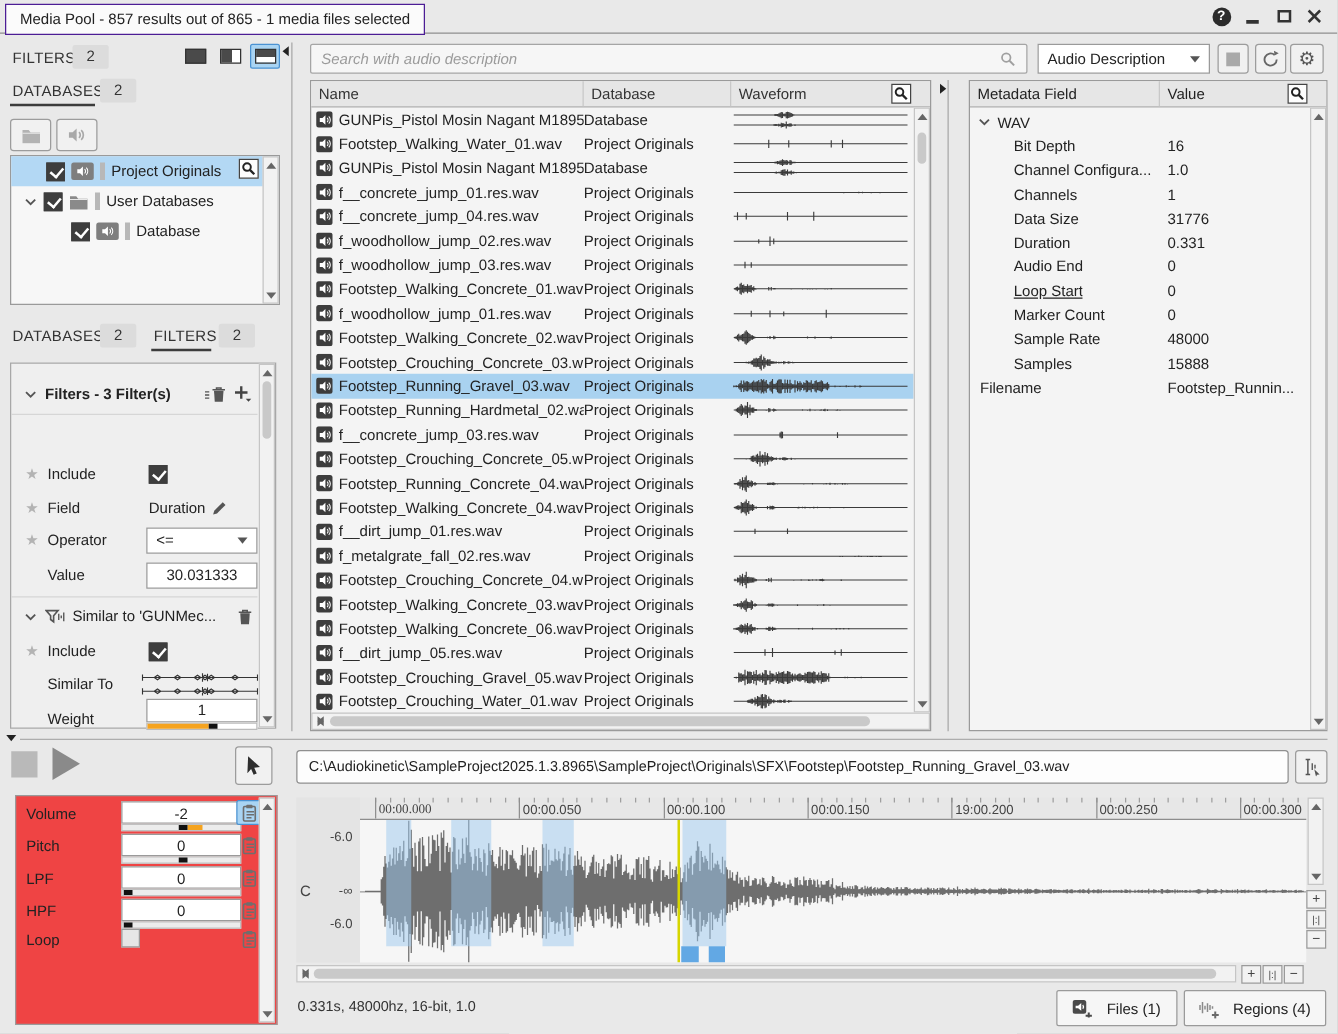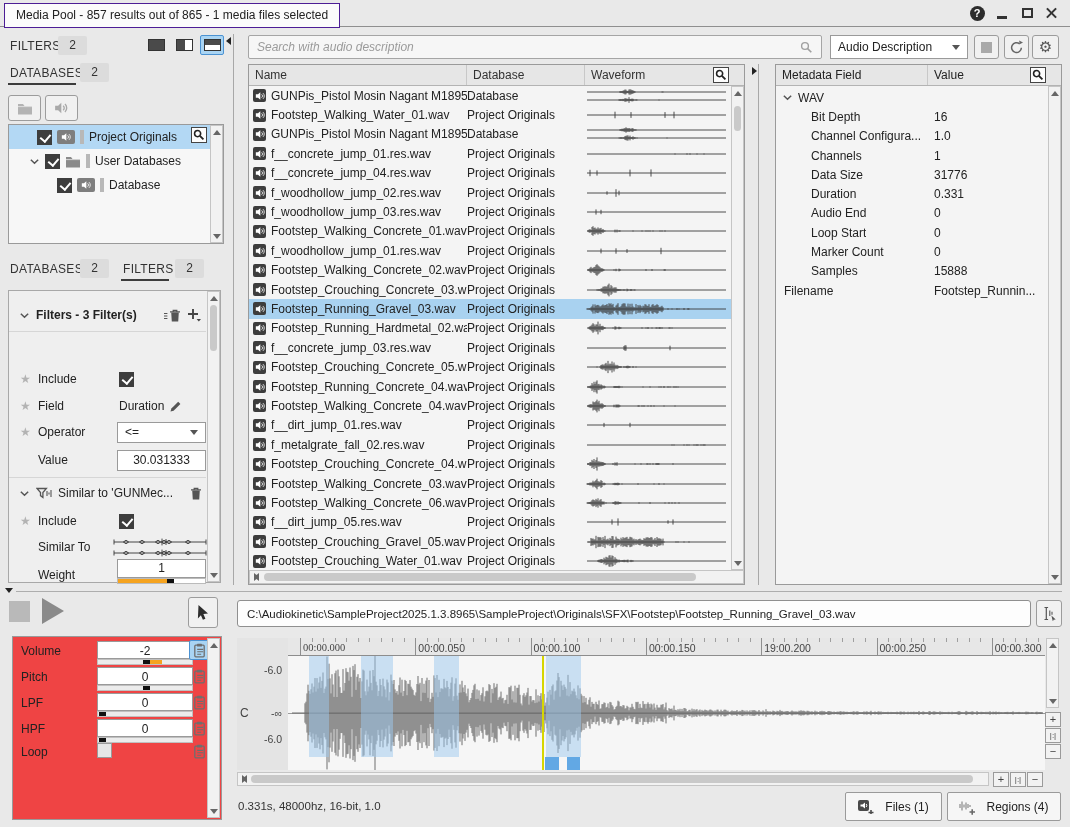--- a/index.html
+++ b/index.html
@@ -159,21 +159,21 @@
           <i>
             <svg width="10" height="10" viewBox="0 0 12 12">
               <path d="M1 4h2.6L6.4 1.4v9.2L3.6 8H1z" fill="#fff"></path>
               <path d="M8 4a2.6 2.6 0 0 1 0 4M9.6 2.6a4.6 4.6 0 0 1 0 6.8" stroke="#fff" stroke-width="1" fill="none"></path>
             </svg>
           </i>
         </span>
       <span class="tbar"></span>
       <span class="tlabel">Project Originals</span>
     </div>
-    <div class="trow" style="padding-left:20px">
+    <div class="trow" style="padding-left:10px">
       <i>
           <svg width="11" height="11" viewBox="0 0 12 12">
             <path d="M2 4l4 4 4-4" fill="none" stroke="#555" stroke-width="1.6"></path>
           </svg>
         </i>
       <span class="cb on"></span>
       <span style="flex:none"><i><svg width="16" height="13" viewBox="0 0 16 13">
               <path d="M1 2h5l1.5 2H15v8.5H1z" fill="#8a8a8a"></path>
               <path d="M1 4.6h14" stroke="#e9e9e9" stroke-width=".8"></path>
             </svg></i></span>
@@ -844,27 +844,31 @@
           <span class="mval">31776</span>
         </div>
         <div class="mrow" style="position: relative;">
           <span class="mfield" style="padding-left: 35px;">Duration</span>
           <span class="mval">0.331</span>
         </div>
         <div class="mrow" style="position: relative;">
           <span class="mfield" style="padding-left: 35px;">Audio End</span>
           <span class="mval">0</span>
         </div>
-        <div class="mrow" style="position: relative;">
+        <div class="mrow" style="position: relative; text-decoration: underline;">
           <span class="mfield" style="padding-left: 35px;">Loop Start</span>
           <span class="mval">0</span>
         </div>
         <div class="mrow" style="position: relative;">
           <span class="mfield" style="padding-left: 35px;">Marker Count</span>
           <span class="mval">0</span>
+        </div>
+        <div class="mrow" style="position: relative;">
+          <span class="mfield" style="padding-left: 35px;">Sample Rate</span>
+          <span class="mval">48000</span>
         </div>
         <div class="mrow" style="position: relative;">
           <span class="mfield" style="padding-left: 35px;">Samples</span>
           <span class="mval">15888</span>
         </div>
         <div class="mrow" style="position: relative;">
           <span class="mfield" style="padding-left: 8px;">Filename</span>
           <span class="mval">Footstep_Runnin...</span>
         </div>
       </div>

